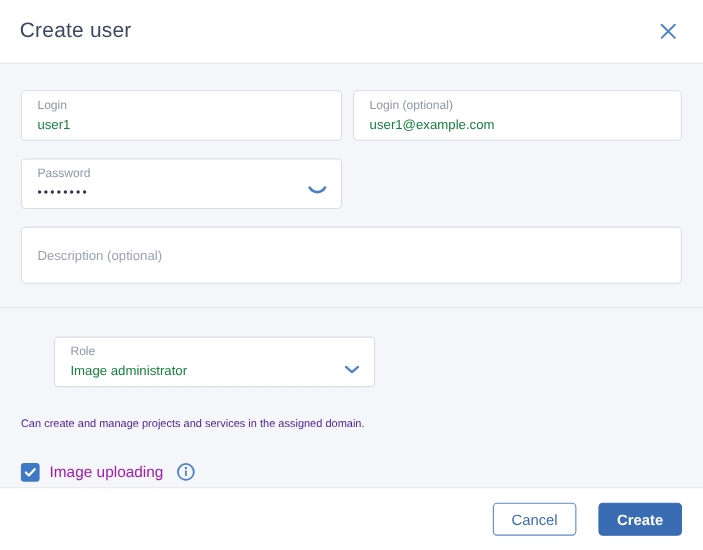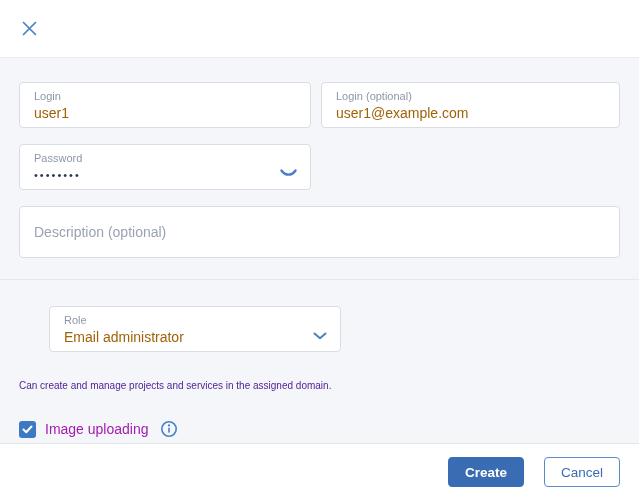--- a/index.html
+++ b/index.html
@@ -66,23 +66,23 @@
   }
   .field-input {
     display: block;
     width: 100%;
     border: none;
     outline: none;
     background: transparent;
     padding: 0;
     margin: 1px 0 0 0;
     font-family: "Liberation Sans", sans-serif;
-    font-size: 14px;
+    font-size: 12px;
     line-height: 19px;
-    color: #a16207;
+    color: #15803d;
   }
   .field-input.pw {
     font-size: 11px;
     letter-spacing: 2px;
     line-height: 19px;
     color: #2e3750;
   }
   .trailing-icon {
     position: absolute;
     right: 13px;
@@ -168,20 +168,21 @@
     color: #ffffff;
     font-weight: 700;
   }
 </style>
 </head>
 <body>
 
 <div class="dialog">
 
   <div class="dlg-header">
+    <span class="dlg-title">Create user</span>
     <button class="close-btn">
       <span style="display:flex;">
         <svg width="17" height="17" viewBox="0 0 17 17">
           <path d="M2.5 2.5 L14.5 14.5 M14.5 2.5 L2.5 14.5" stroke="#4a80c8" stroke-width="1.7" stroke-linecap="round" fill="none"></path>
         </svg>
       </span>
     </button>
   </div>
 
   <div class="dlg-body">
@@ -212,21 +213,21 @@
     </div>
 
     <div class="field full textarea">
       <input class="field-input" type="text" placeholder="Description (optional)" style="">
     </div>
 
     <hr class="divider">
 
     <div class="field half role-field">
       <span class="field-label">Role</span>
-      <span class="field-input">Email administrator</span>
+      <span class="field-input">Image administrator</span>
       <span class="trailing-icon">
         <svg width="14" height="8" viewBox="0 0 14 8">
           <path d="M1.5 1.5 L7 6.3 L12.5 1.5" fill="none" stroke="#4a80c8" stroke-width="2" stroke-linecap="round" stroke-linejoin="round"></path>
         </svg>
       </span>
     </div>
 
     <div class="help-text">Can create and manage projects and services in the assigned domain.</div>
 
     <div class="checkbox-row">
@@ -245,17 +246,17 @@
             <circle cx="9" cy="5.4" r="1.1" fill="#4a80c8"></circle>
             <rect x="8.2" y="7.6" width="1.6" height="5.2" rx="0.8" fill="#4a80c8"></rect>
           </svg>
         </span>
       </button>
     </div>
 
   </div>
 
   <div class="dlg-footer">
+    <button class="btn btn-secondary">Cancel</button>
     <button class="btn btn-primary">Create</button>
-    <button class="btn btn-secondary">Cancel</button>
   </div>
 
 </div>
 
 </body></html>

